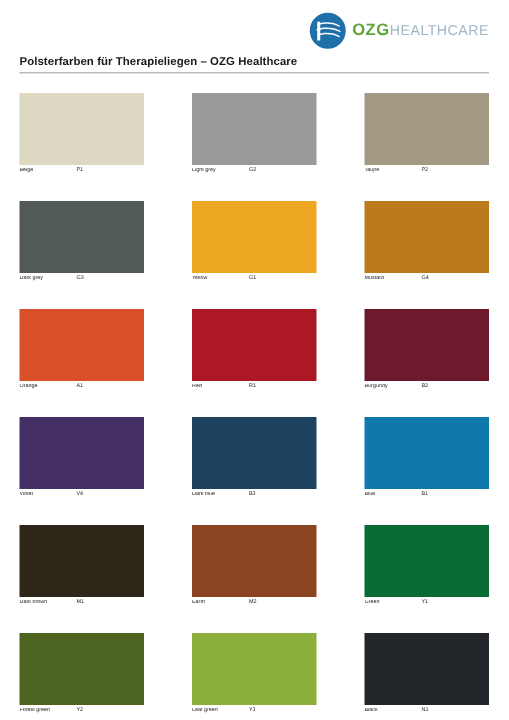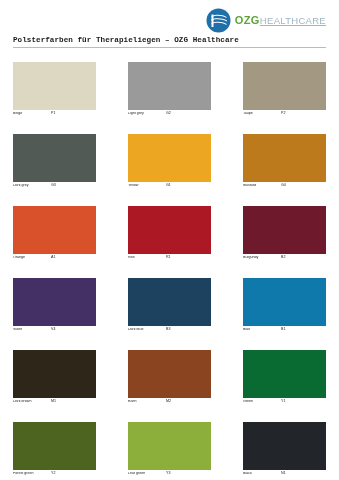--- a/index.html
+++ b/index.html
@@ -52,39 +52,37 @@
     color: #5fa33a;
     line-height: 1.05;
   }
   .logo-healthcare {
     font-size: 9.5px;
     font-weight: normal;
     letter-spacing: 0.3px;
     color: #9fb6c4;
     line-height: 1.1;
     margin-top: 1px;
-    text-decoration: underline;
   }
 
   
   .title-wrap {
     position: absolute;
     top: 36px;
     left: 13px;
     right: 13px;
   }
   .doc-title {
     font-size: 7.6px;
     font-weight: bold;
     color: #1a1a1a;
     letter-spacing: 0.05px;
     margin: 0;
     padding-bottom: 3px;
     white-space: nowrap;
-    font-family: Liberation Mono, monospace;
   }
   .title-rule {
     height: 1px;
     background: #b9bcbe;
     width: 100%;
   }
 
   
   .grid {
     position: absolute;

